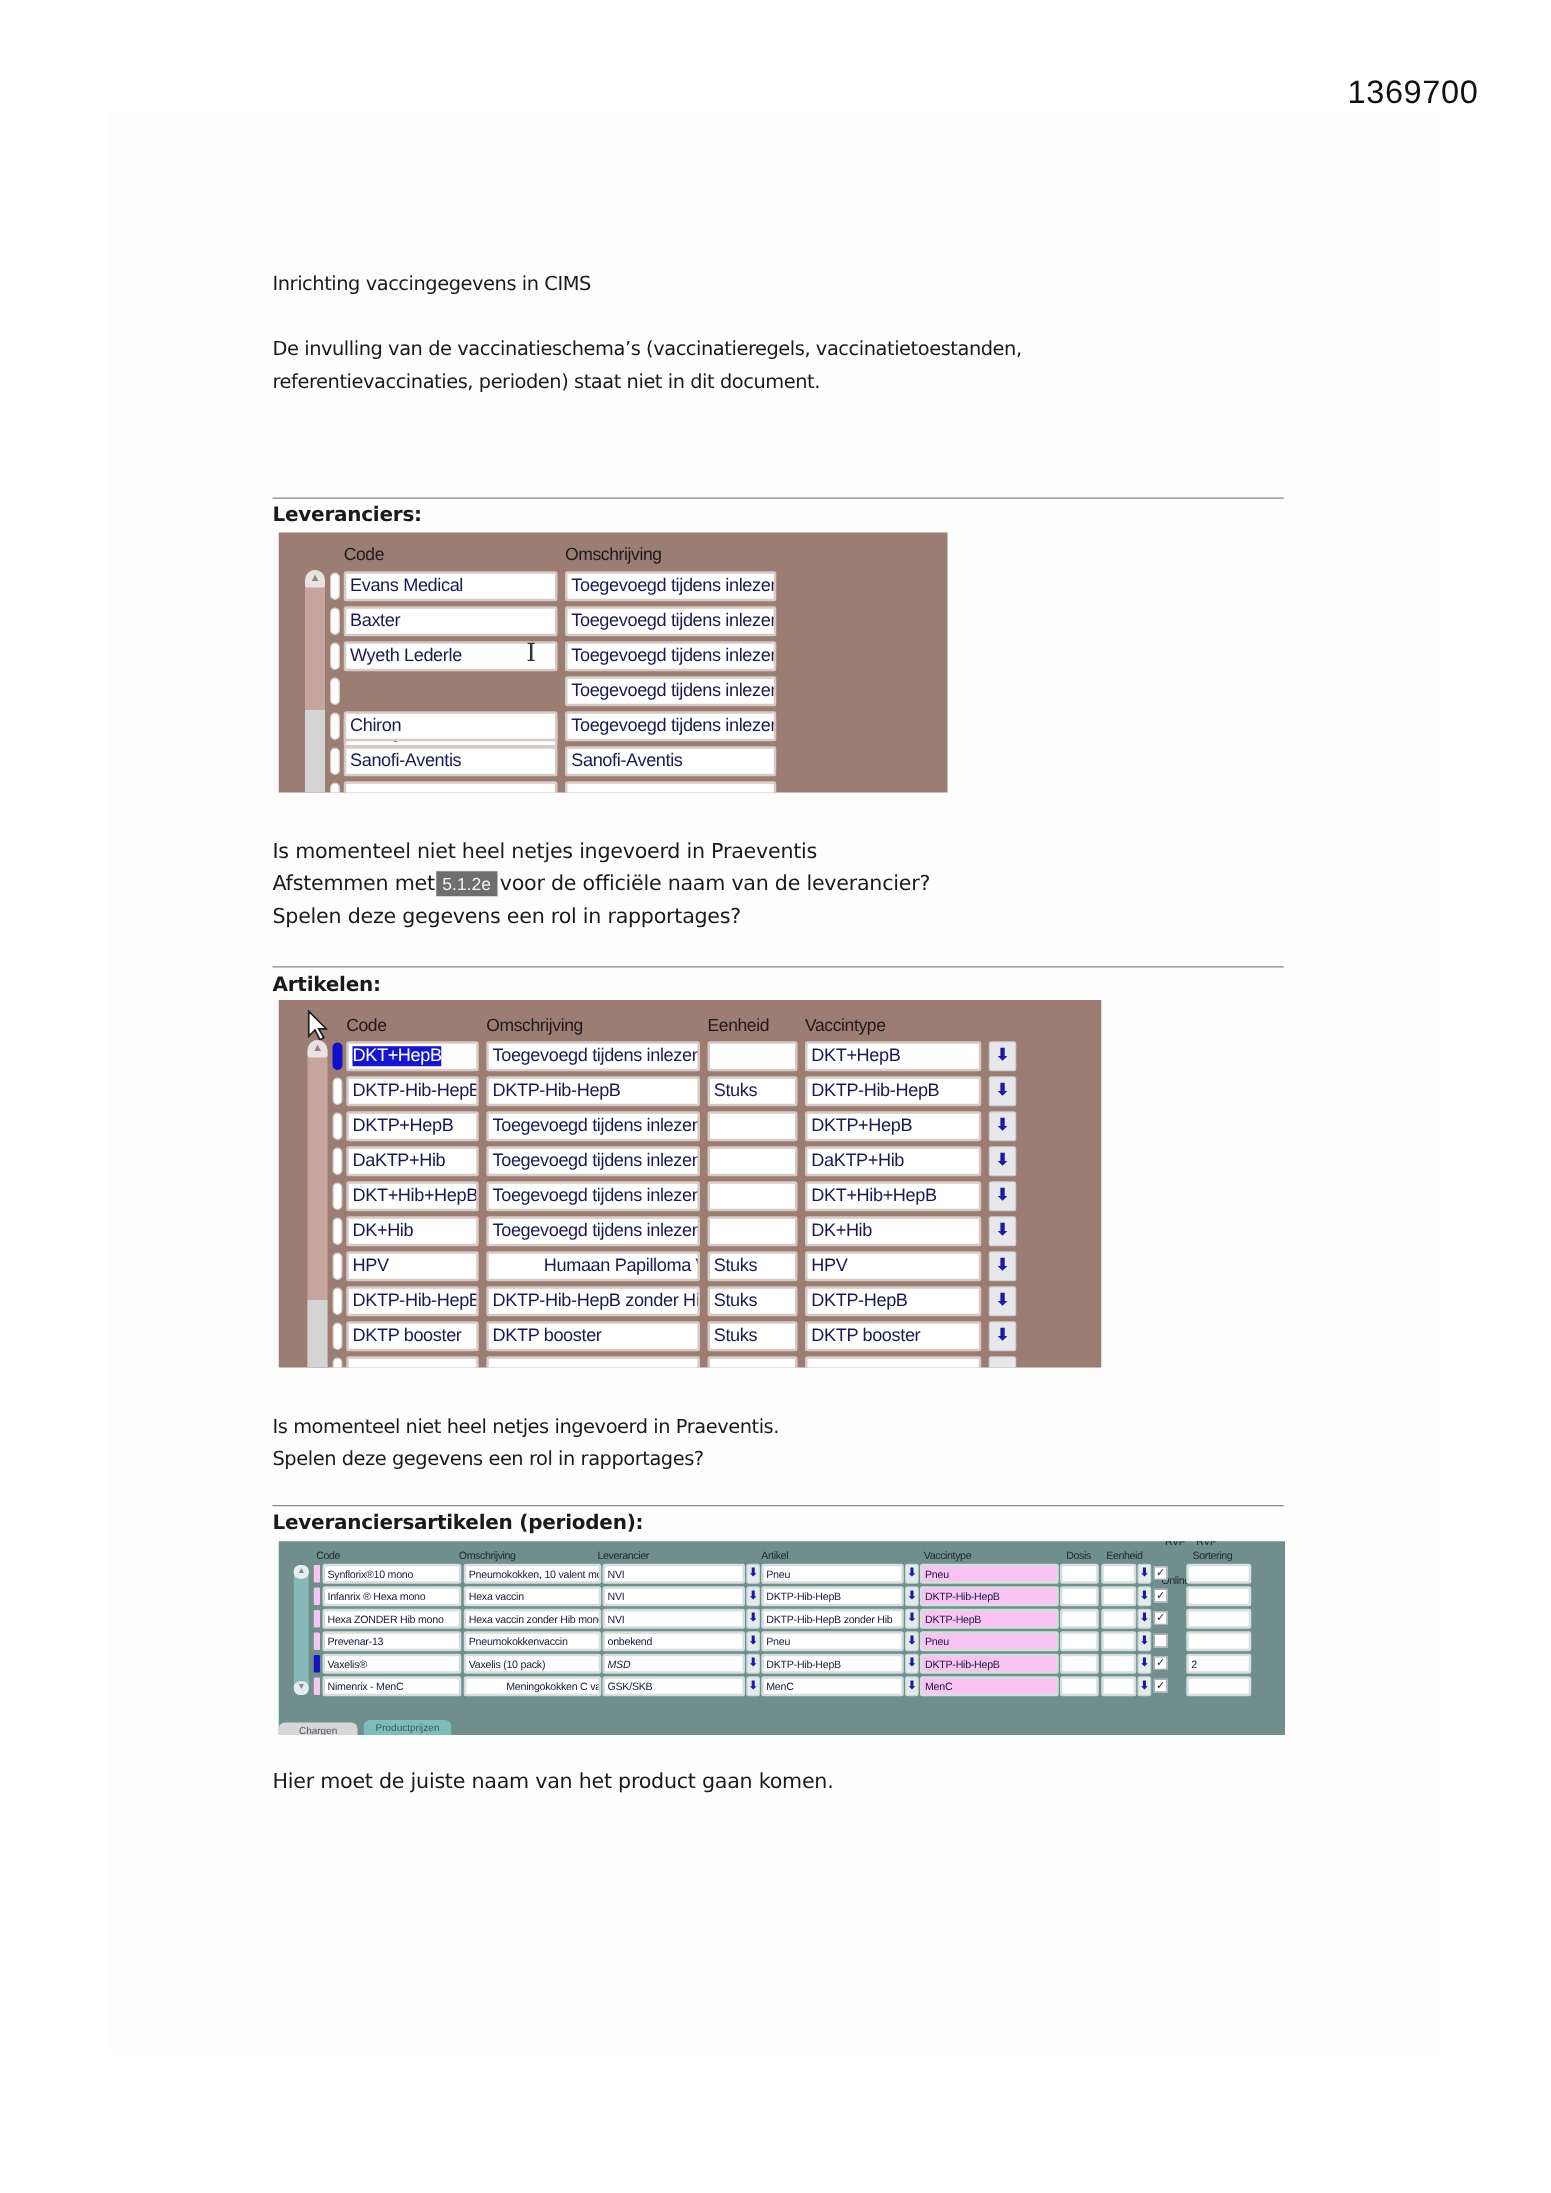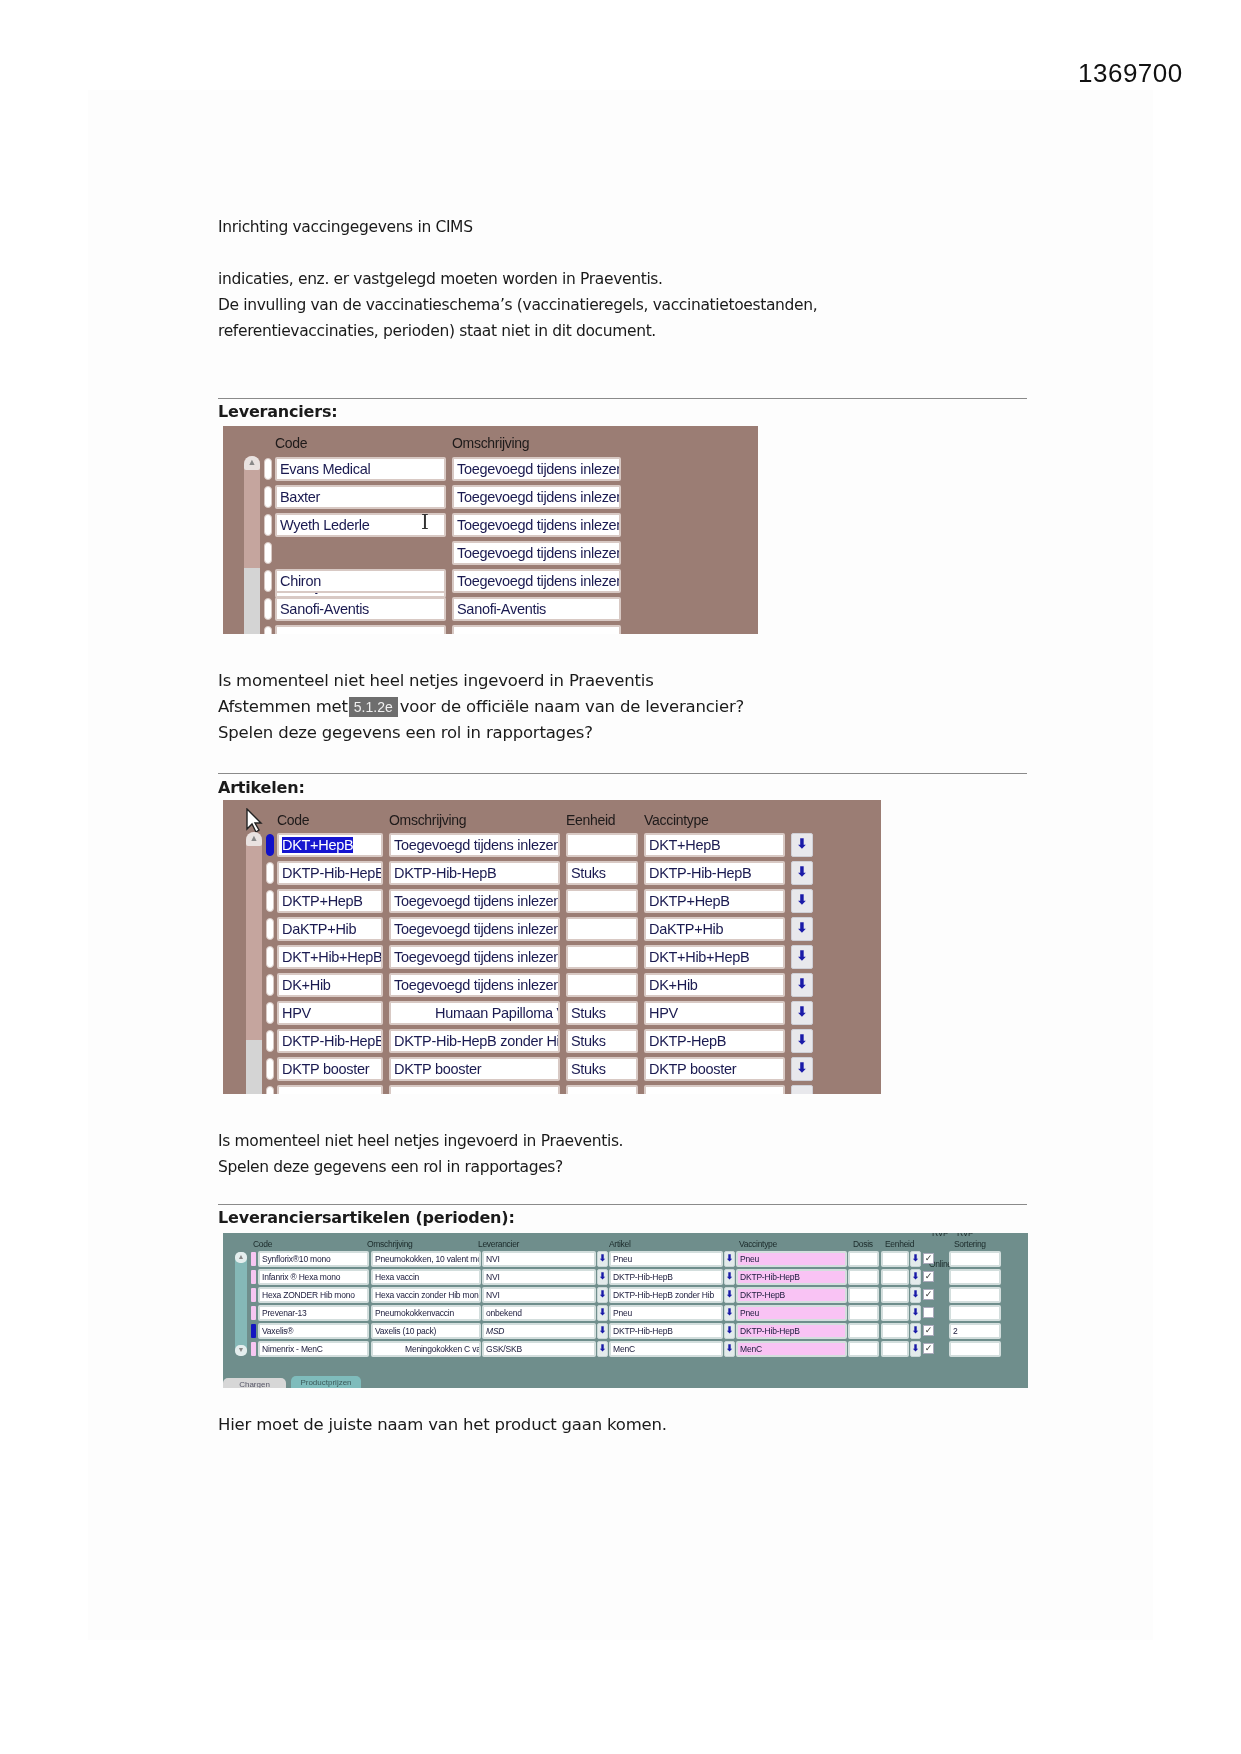--- a/index.html
+++ b/index.html
@@ -51,21 +51,20 @@
 </style>
 </head>
 <body>
 
 <div class="page-bg"></div>
 
 <div class="doc-number">1369700</div>
 
 <div class="text" style="top:218px;">Inrichting vaccingegevens in CIMS</div>
 <div class="text lines" style="top:266px;">
-  <p>indicaties, enz. er vastgelegd moeten worden in Praeventis.</p>
   <p>De invulling van de vaccinatieschema’s (vaccinatieregels, vaccinatietoestanden,</p>
   <p>referentievaccinaties, perioden) staat niet in dit document.</p>
 </div>
 
 <div class="rule" style="top:398px;"></div>
 <div class="text heading" style="top:402px;">Leveranciers:</div>
 
 <div class="shot brown" style="left:223px; top:426px; width:535px; height:208px;">
   <div class="colhead" style="left:52px; top:9px;">Code</div>
   <div class="colhead" style="left:229px; top:9px;">Omschrijving</div>

